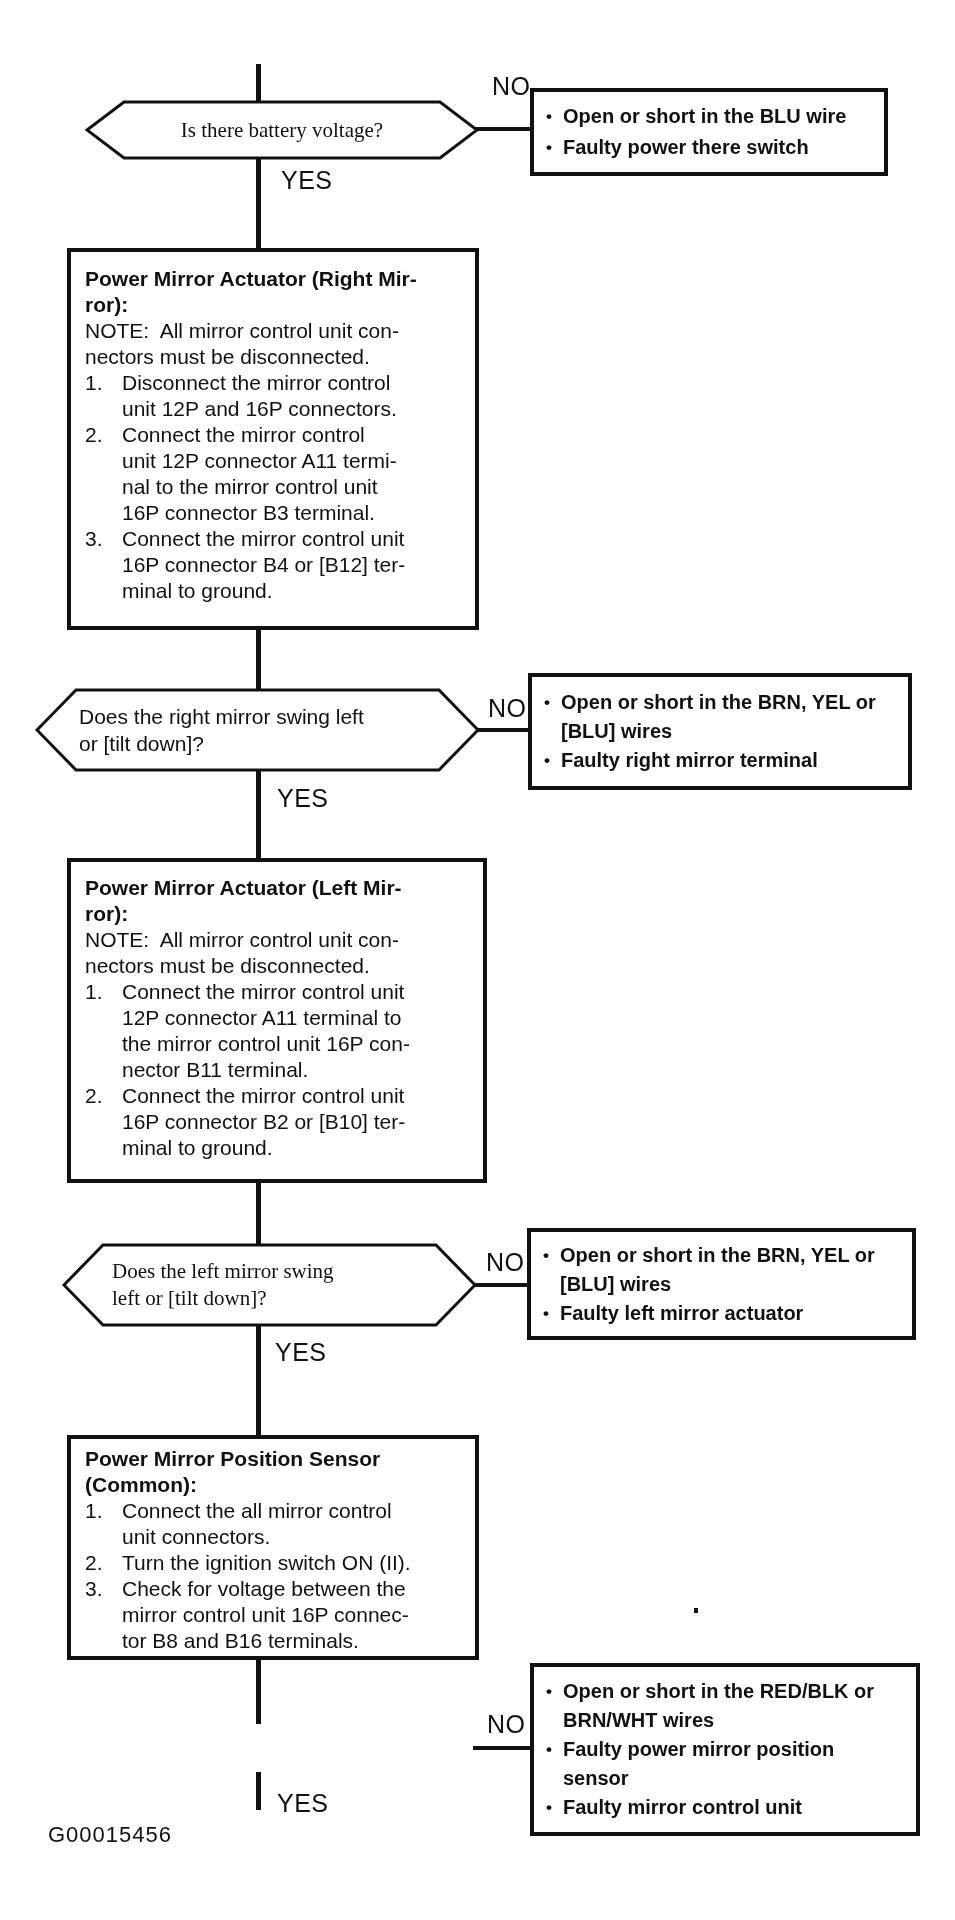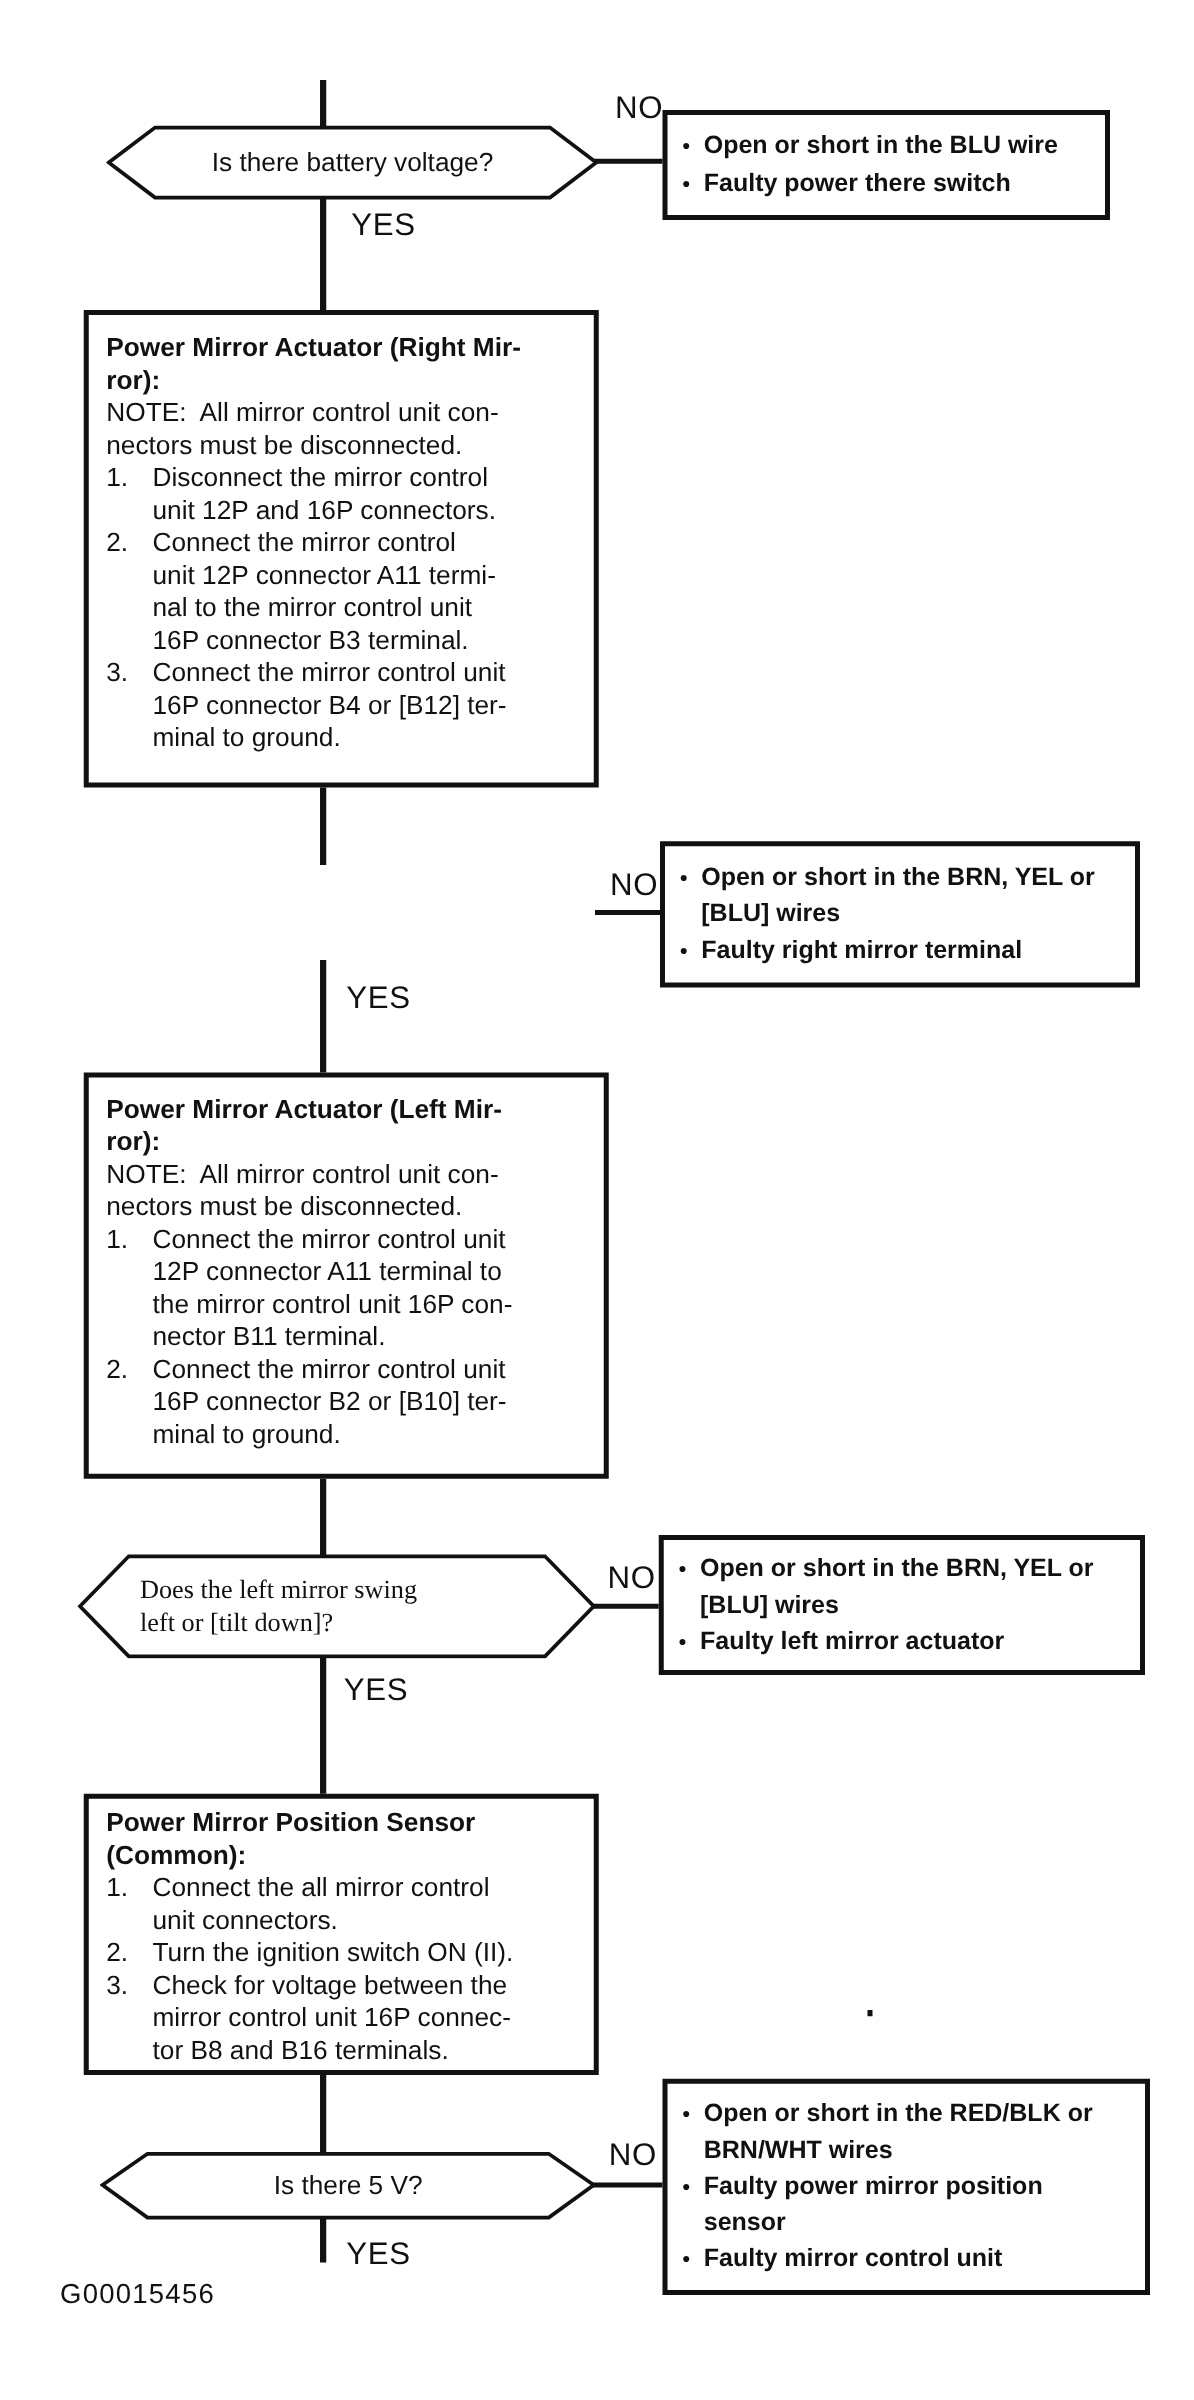--- a/index.html
+++ b/index.html
@@ -23,21 +23,21 @@
   .n3{left:473px;top:1283px;width:56px}
   .n4{left:473px;top:1746px;width:59px}
   
   .hex{position:absolute;}
   .hex svg{position:absolute;left:0;top:0;}
   .hex-text{
     position:absolute;left:0;top:0;right:0;bottom:0;
     display:flex;align-items:center;
     font-size:21px;line-height:27px;white-space:pre-wrap;
   }
-  .hex-text.center{justify-content:center;text-align:center;}
+  .hex-text.center{justify-content:center;text-align:center;font-family:Liberation Serif, serif;}
   .hx1{left:85px;top:100px;width:394px;height:60px}
   .hx2{left:35px;top:688px;width:445px;height:84px}
   .hx3{left:62px;top:1243px;width:415px;height:84px}
   .hx4{left:80px;top:1721px;width:397px;height:55px}
   .pad42{padding-left:44px;}
   .pad48{padding-left:50px;font-family:Liberation Serif, serif;}
   
   .pbox{
     position:absolute;box-sizing:border-box;border:4px solid #111;background:#fff;
     padding:14px 14px;font-size:21px;line-height:26px;
@@ -133,20 +133,27 @@
 16P connector B3 terminal.</span>
     </div>
     <div class="step">
       <span class="step-num">3.</span>
       <span class="step-text">Connect the mirror control unit
 16P connector B4 or [B12] ter-
 minal to ground.</span>
     </div>
   </div>
 
+  <div class="hex hx2">
+    <svg width="445" height="84" viewBox="0 0 445 84">
+      <polygon points="2,42 41,2 404,2 443,42 404,82 41,82" fill="#ffffff" stroke="#111111" stroke-width="3"></polygon>
+    </svg>
+    <div class="hex-text pad42">Does the right mirror swing left
+or [tilt down]?</div>
+  </div>
   <div class="lbl no2">NO</div>
   <div class="rbox rb2">
     <div class="r-item">
       <span class="r-dot">•</span>
       <span class="r-text">Open or short in the BRN, YEL or
 [BLU] wires</span>
     </div>
     <div class="r-item">
       <span class="r-dot">•</span>
       <span class="r-text">Faulty right mirror terminal</span>
@@ -210,26 +217,20 @@
     <div class="step">
       <span class="step-num">3.</span>
       <span class="step-text">Check for voltage between the
 mirror control unit 16P connec-
 tor B8 and B16 terminals.</span>
     </div>
   </div>
 
   <div class="stray-dot"></div>
 
-  <div class="hex hx4">
-    <svg width="397" height="55" viewBox="0 0 397 55">
-      <polygon points="2,27 38,2 359,2 395,27 359,53 38,53" fill="#ffffff" stroke="#111111" stroke-width="3"></polygon>
-    </svg>
-    <div class="hex-text center">Is there 5 V?</div>
-  </div>
   <div class="lbl no4">NO</div>
   <div class="rbox rb4">
     <div class="r-item">
       <span class="r-dot">•</span>
       <span class="r-text">Open or short in the RED/BLK or
 BRN/WHT wires</span>
     </div>
     <div class="r-item">
       <span class="r-dot">•</span>
       <span class="r-text">Faulty power mirror position

